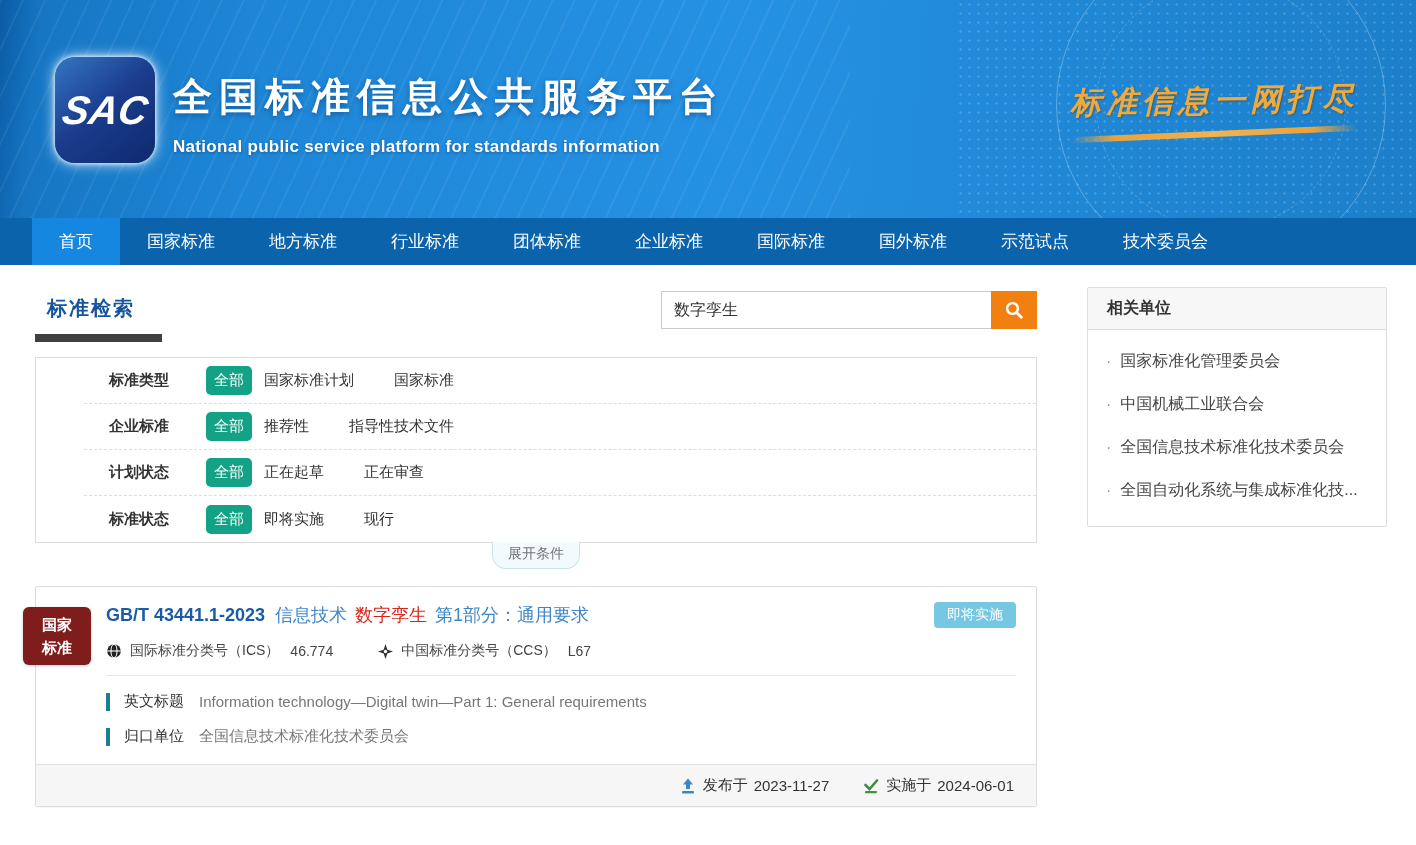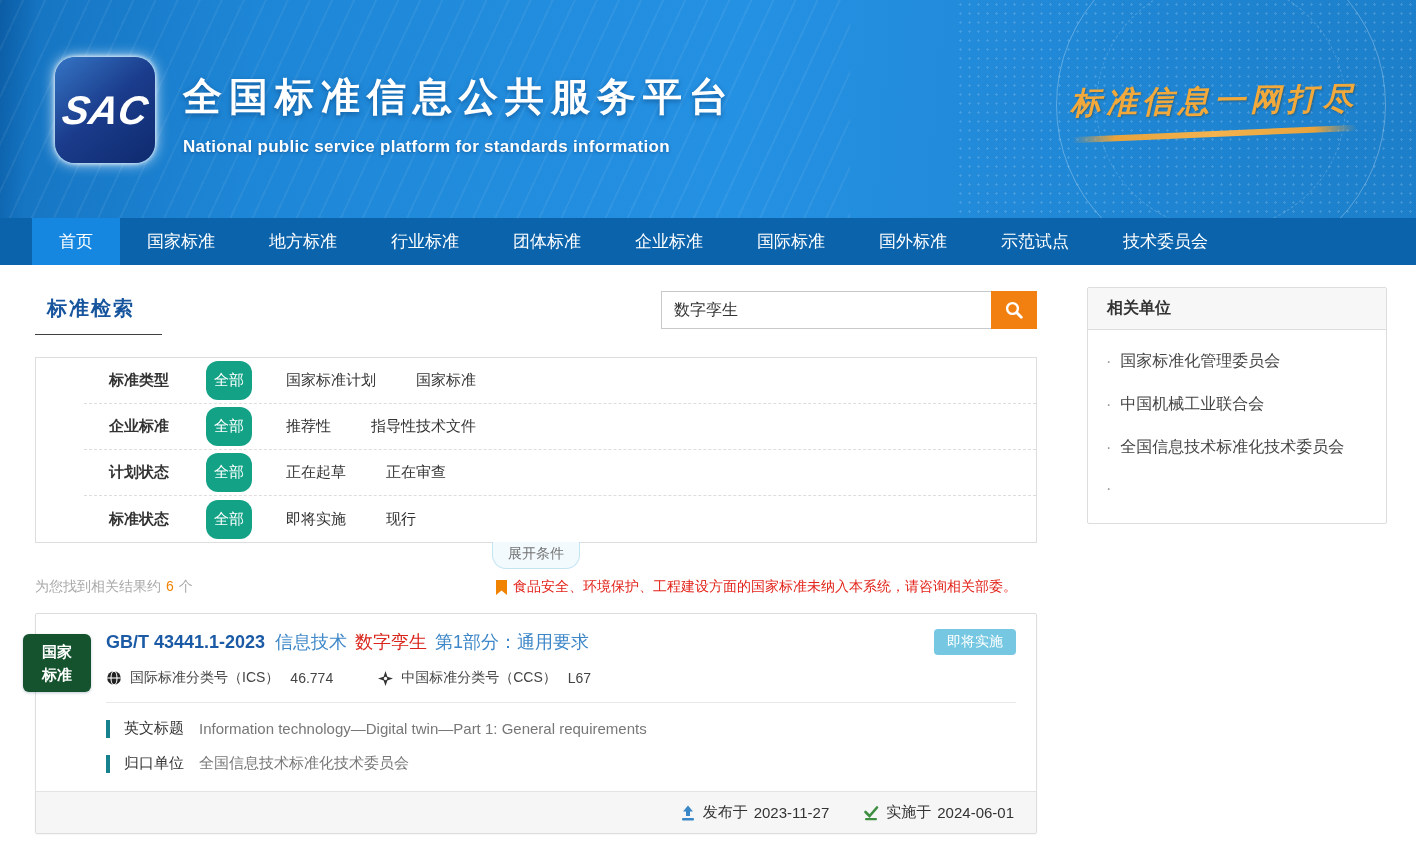--- a/index.html
+++ b/index.html
@@ -14,21 +14,21 @@
   .dot-map { position: absolute; right: 0; top: 0; width: 460px; height: 100%; opacity: .45; pointer-events: none;
     background-image: radial-gradient(rgba(255,255,255,0.35) 1.2px, transparent 1.3px); background-size: 9px 9px; }
   .globe-ring { position: absolute; border-radius: 50%; border: 1px solid rgba(255,255,255,0.28); pointer-events: none; }
   .ring1 { right: 30px; top: -60px; width: 330px; height: 330px; }
   .ring2 { right: 70px; top: -20px; width: 250px; height: 250px; border-style: dashed; opacity: .7; }
   .logo { position: absolute; left: 55px; top: 57px; width: 100px; height: 106px; border-radius: 20px;
     background: linear-gradient(140deg, #3575c5 0%, #1b3c8c 48%, #0e2a6e 100%);
     box-shadow: 0 0 14px rgba(255,255,255,0.9), 0 0 4px rgba(255,255,255,0.95);
     display: flex; align-items: center; justify-content: center; }
   .logo-text { color: #fff; font-style: italic; font-weight: bold; font-size: 40px; transform: skewX(-10deg); }
-  .title-block { position: absolute; left: 183px; top: 70px; }
+  .title-block { position: absolute; left: 173px; top: 70px; }
   .site-title { color: #fff; font-size: 39px; font-weight: bold; letter-spacing: 7px;
     text-shadow: 0 2px 5px rgba(8,56,110,0.55); }
   .site-subtitle { color: #fff; font-size: 17px; font-weight: bold; margin-top: 13px; letter-spacing: .3px;
     text-shadow: 0 1px 3px rgba(8,56,110,0.5); }
   .slogan-block { position: absolute; right: 58px; top: 80px; text-align: center; }
   .slogan-text { color: #f2a93b; font-size: 31px; font-weight: bold; font-style: italic; letter-spacing: 5px;
     font-family: "DejaVu Serif", serif; transform: rotate(-1deg); text-shadow: 1px 1px 2px rgba(60,40,0,0.35); }
   .slogan-underline { height: 6px; width: 285px; margin: 9px auto 0; border-radius: 3px; transform: rotate(-2.5deg);
     background: linear-gradient(90deg, rgba(232,163,61,0) 0%, #e8a33d 15%, #f3b34e 50%, #e8a33d 85%, rgba(232,163,61,0) 100%); }
 
@@ -38,53 +38,53 @@
     text-decoration: none; cursor: pointer; }
   .nav-item.active { background: #1587e0; }
 
   
   .content { display: flex; align-items: flex-start; padding: 22px 29px 0 35px; }
   .main-col { flex: 0 0 1002px; width: 1002px; }
   .sidebar { width: 315px; margin-left: 50px; border: 1px solid #ddd; border-radius: 2px; background: #fff; }
 
   
   .search-row { position: relative; height: 66px; }
-  .section-title-wrap { display: inline-block; border-bottom: 1px solid #404040; width: 127px; }
+  .section-title-wrap { display: inline-block; border-bottom: 8px solid #404040; width: 127px; }
   .section-title { display: inline-block; margin: 8px 0 12px 12px; font-size: 20px; font-weight: bold;
     color: #16559d; letter-spacing: 2px; }
   .search-box { position: absolute; right: 0; top: 4px; display: flex; }
   .search-input { width: 330px; height: 38px; border: 1px solid #c9c9c9; border-right: none; padding: 0 12px;
     font-size: 16px; color: #333; outline: none; font-family: inherit; }
   .search-button { width: 46px; height: 38px; background: #f28011; border: none; cursor: pointer;
     display: flex; align-items: center; justify-content: center; }
 
   
   .filter-panel { border: 1px solid #ddd; margin-top: 4px; padding-left: 48px; }
   .filter-row { display: flex; align-items: center; height: 46px; padding-left: 25px; border-bottom: 1px dashed #ddd; }
   .filter-row:last-child { border-bottom: none; }
   .filter-label { font-weight: bold; color: #333; font-size: 15px; width: 97px; }
-  .all-btn { background: #13a286; color: #fff; border: none; border-radius: 12px; font-size: 15px;
-    width: 46px; height: 39px; margin-right: 34px; cursor: pointer; font-family: inherit; }
+  .all-btn { background: #13a286; color: #fff; border: none; border-radius: 5px; font-size: 15px;
+    width: 46px; height: 29px; margin-right: 12px; cursor: pointer; font-family: inherit; }
   .filter-opt { color: #333; font-size: 15px; margin-right: 40px; text-decoration: none; cursor: pointer; }
 
   .expand-pill { width: 88px; margin: -1px auto 0; background: #f2fafd; border: 1px solid #c3e5f2; border-top: none;
     border-radius: 0 0 14px 14px; text-align: center; padding: 3px 0 5px; color: #737373; font-size: 14px;
     cursor: pointer; position: relative; z-index: 2; }
 
   
   .results-row { margin-top: 9px; display: flex; justify-content: space-between; align-items: center; }
   .result-count { color: #a9a9a9; font-size: 14px; }
   .count-num { color: #f08300; margin: 0 5px; }
   .notice { display: flex; align-items: center; color: #e2231a; font-size: 14px; padding-right: 20px; }
   .bookmark-icon { display: inline-flex; margin-right: 6px; }
 
   
   .result-card { margin-top: 17px; border: 1px solid #ddd; border-radius: 2px; position: relative;
     box-shadow: 0 1px 2px rgba(0,0,0,0.04); }
-  .card-badge { position: absolute; left: -13px; top: 20px; width: 68px; height: 58px; background: #14532d;
+  .card-badge { position: absolute; left: -13px; top: 20px; width: 68px; height: 58px; background: #7f1d1d;
     border-radius: 6px; display: flex; flex-direction: column; align-items: center; justify-content: center;
     color: #fff; font-weight: bold; font-size: 15px; line-height: 1.55; box-shadow: 0 1px 3px rgba(0,40,80,0.25); }
   .card-body { padding: 15px 20px 0 70px; }
   .card-title-row { display: flex; align-items: center; justify-content: space-between; }
   .card-title { font-size: 18px; text-decoration: none; cursor: pointer; }
   .code { font-weight: bold; color: #1b5aa5; margin-right: 10px; }
   .t-plain { color: #3d87c8; margin-right: 8px; }
   .t-hl { color: #d9251c; margin-right: 8px; }
   .status-badge { background: #76c8e2; color: #fff; font-size: 14px; padding: 4px 13px; border-radius: 4px; }
   .meta-row { display: flex; align-items: center; margin-top: 14px; font-size: 14px; color: #444; }
@@ -188,33 +188,20 @@
         <button class="all-btn">全部</button>
         <a class="filter-opt">即将实施</a>
         <a class="filter-opt">现行</a>
       </div>
     </div>
 
     <div class="expand-pill">
       <span>展开条件</span>
     </div>
 
-    <div class="results-row">
-      <div class="result-count">
-        <span>为您找到相关结果约</span><span class="count-num">6</span><span>个</span>
-      </div>
-      <div class="notice">
-        <span class="bookmark-icon">
-          <svg width="11" height="15" viewBox="0 0 11 15">
-              <path d="M0 0 H11 V15 L5.5 10.6 L0 15 Z" fill="#f08300"></path>
-            </svg>
-        </span>
-        <span>食品安全、环境保护、工程建设方面的国家标准未纳入本系统，请咨询相关部委。</span>
-      </div>
-    </div>
 
     <div class="result-card">
       <div class="card-badge">
         <span>国家</span>
         <span>标准</span>
       </div>
       <div class="card-body">
         <div class="card-title-row">
           <a class="card-title">
             <span class="code">GB/T 43441.1-2023</span><span class="t-plain">信息技术</span><span class="t-hl">数字孪生</span><span class="t-plain">第1部分：通用要求</span>
@@ -290,16 +277,17 @@
       <li class="sidebar-item">
         <span class="bullet">·</span>
         <span>中国机械工业联合会</span>
       </li>
       <li class="sidebar-item">
         <span class="bullet">·</span>
         <span>全国信息技术标准化技术委员会</span>
       </li>
       <li class="sidebar-item">
         <span class="bullet">·</span>
+        <span>全国自动化系统与集成标准化技...</span>
       </li>
     </ul>
   </aside>
 </div>
 
 </body></html>

